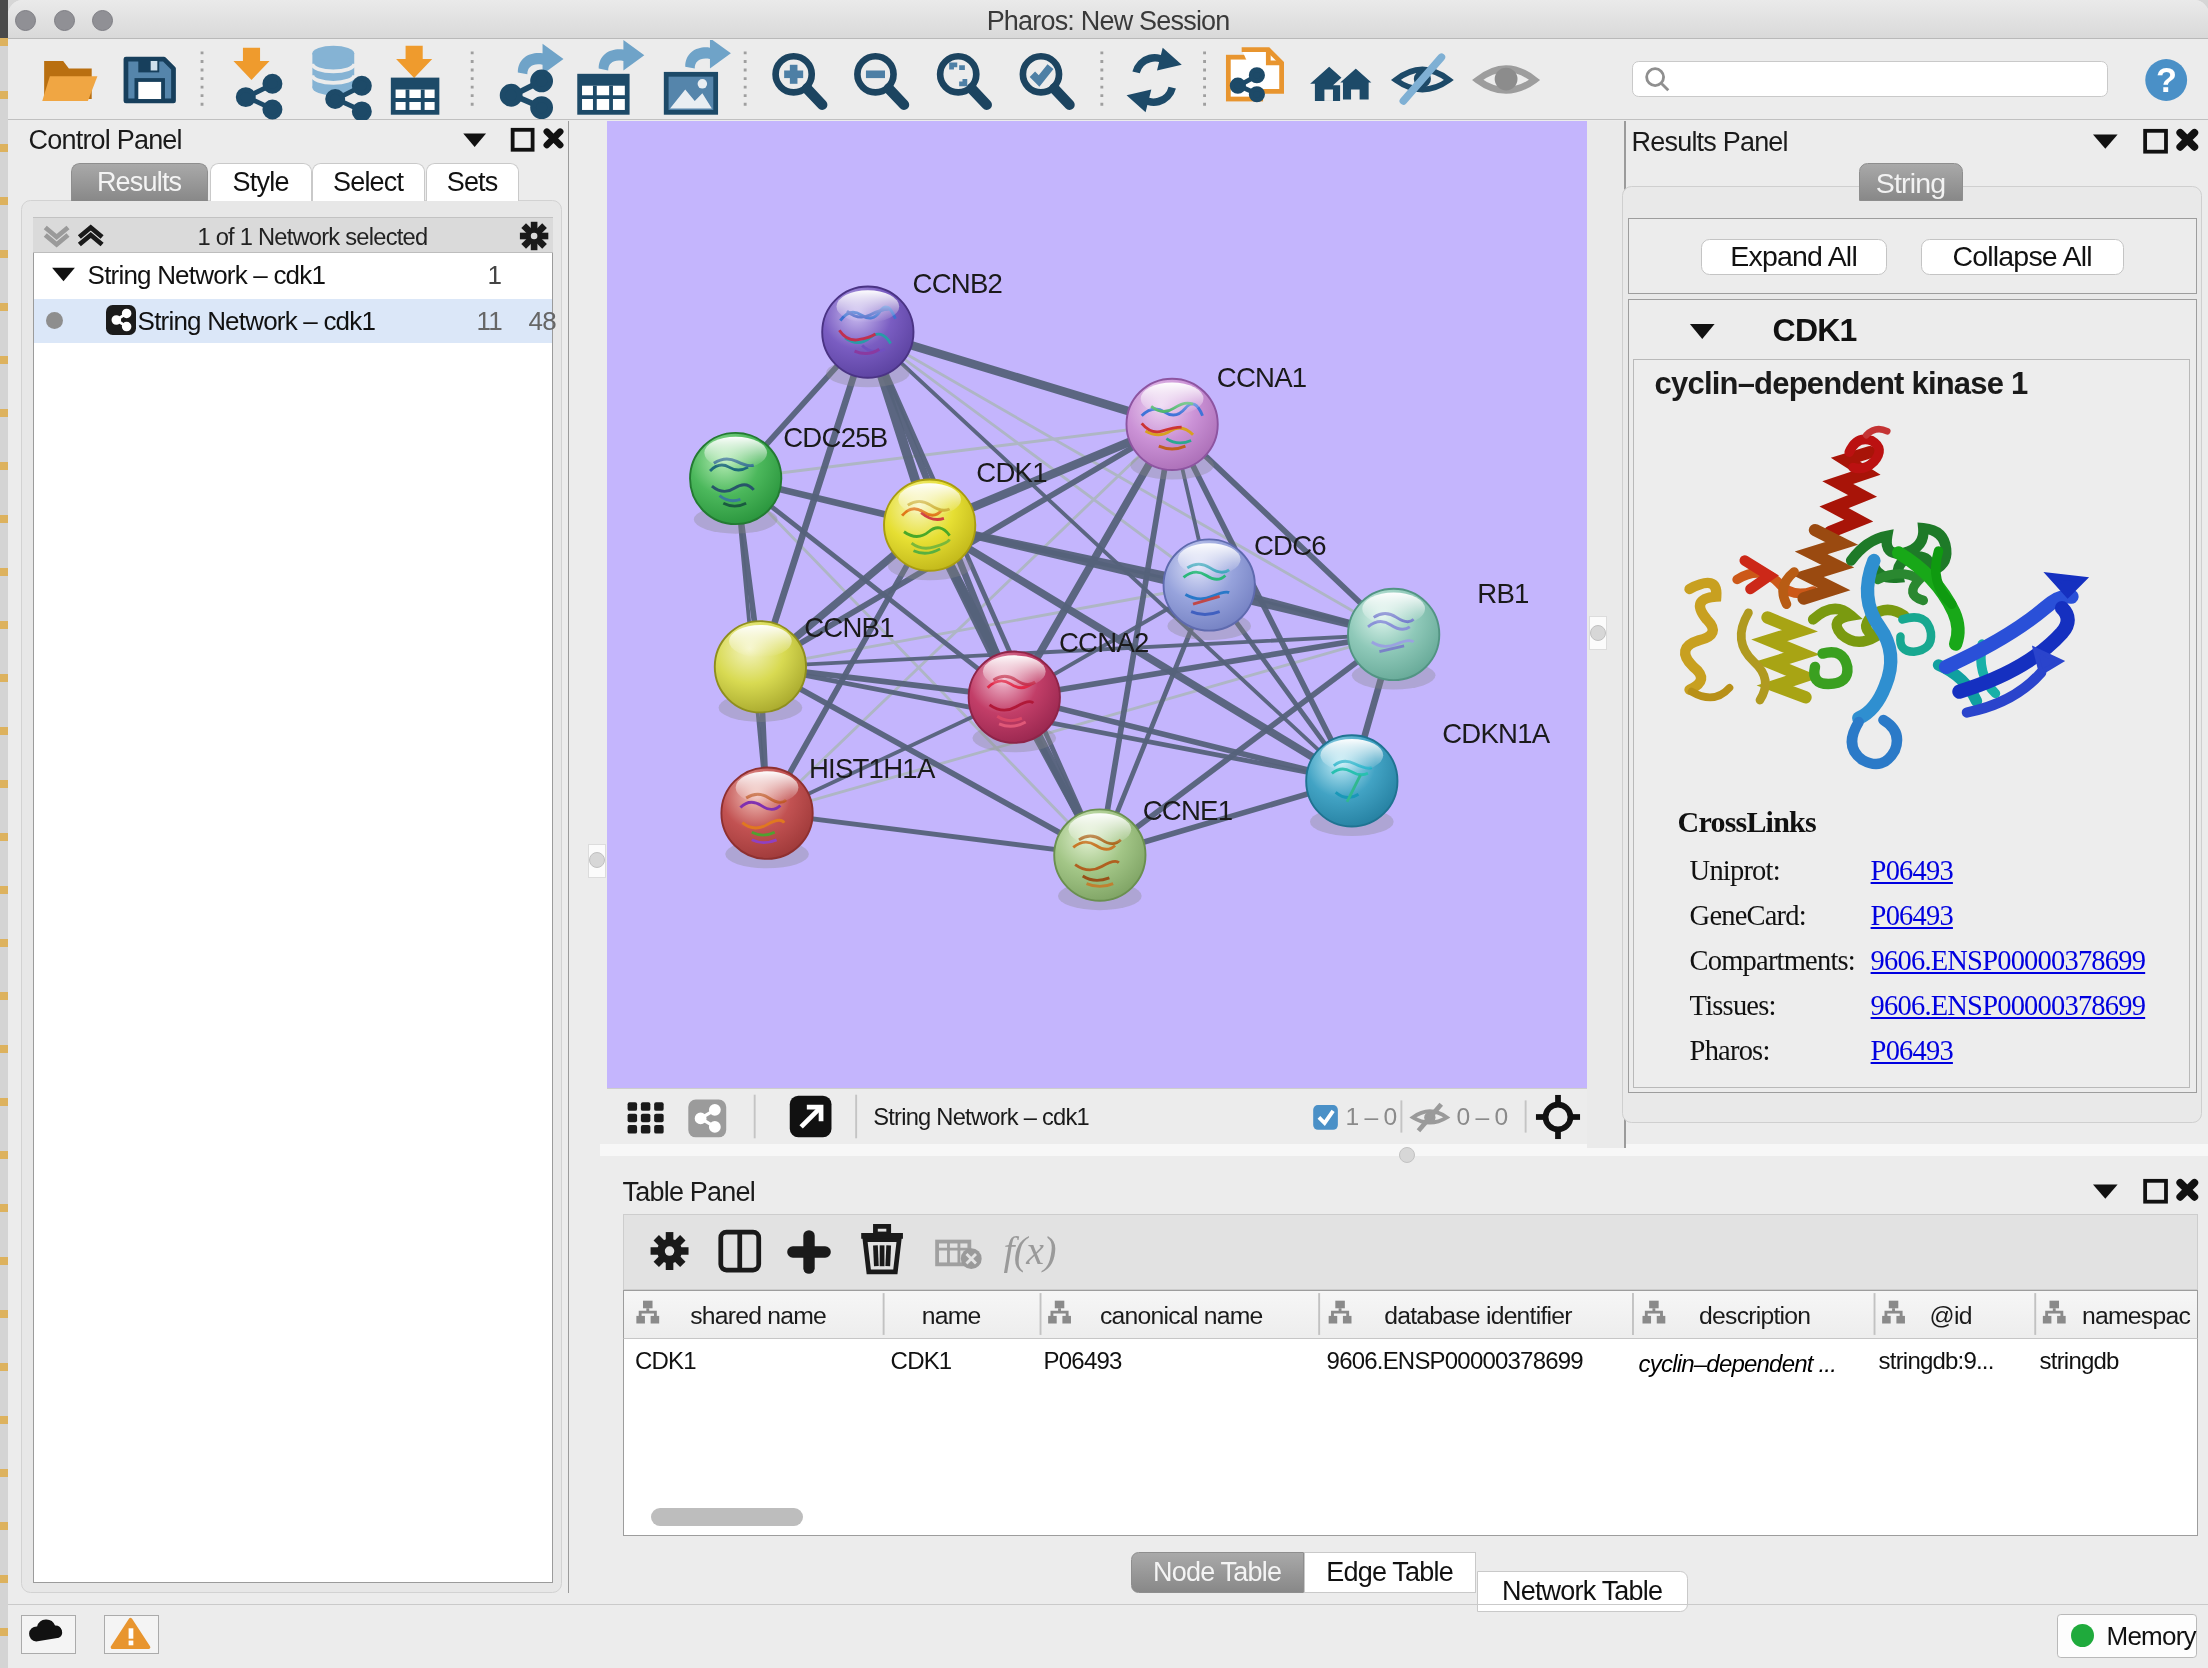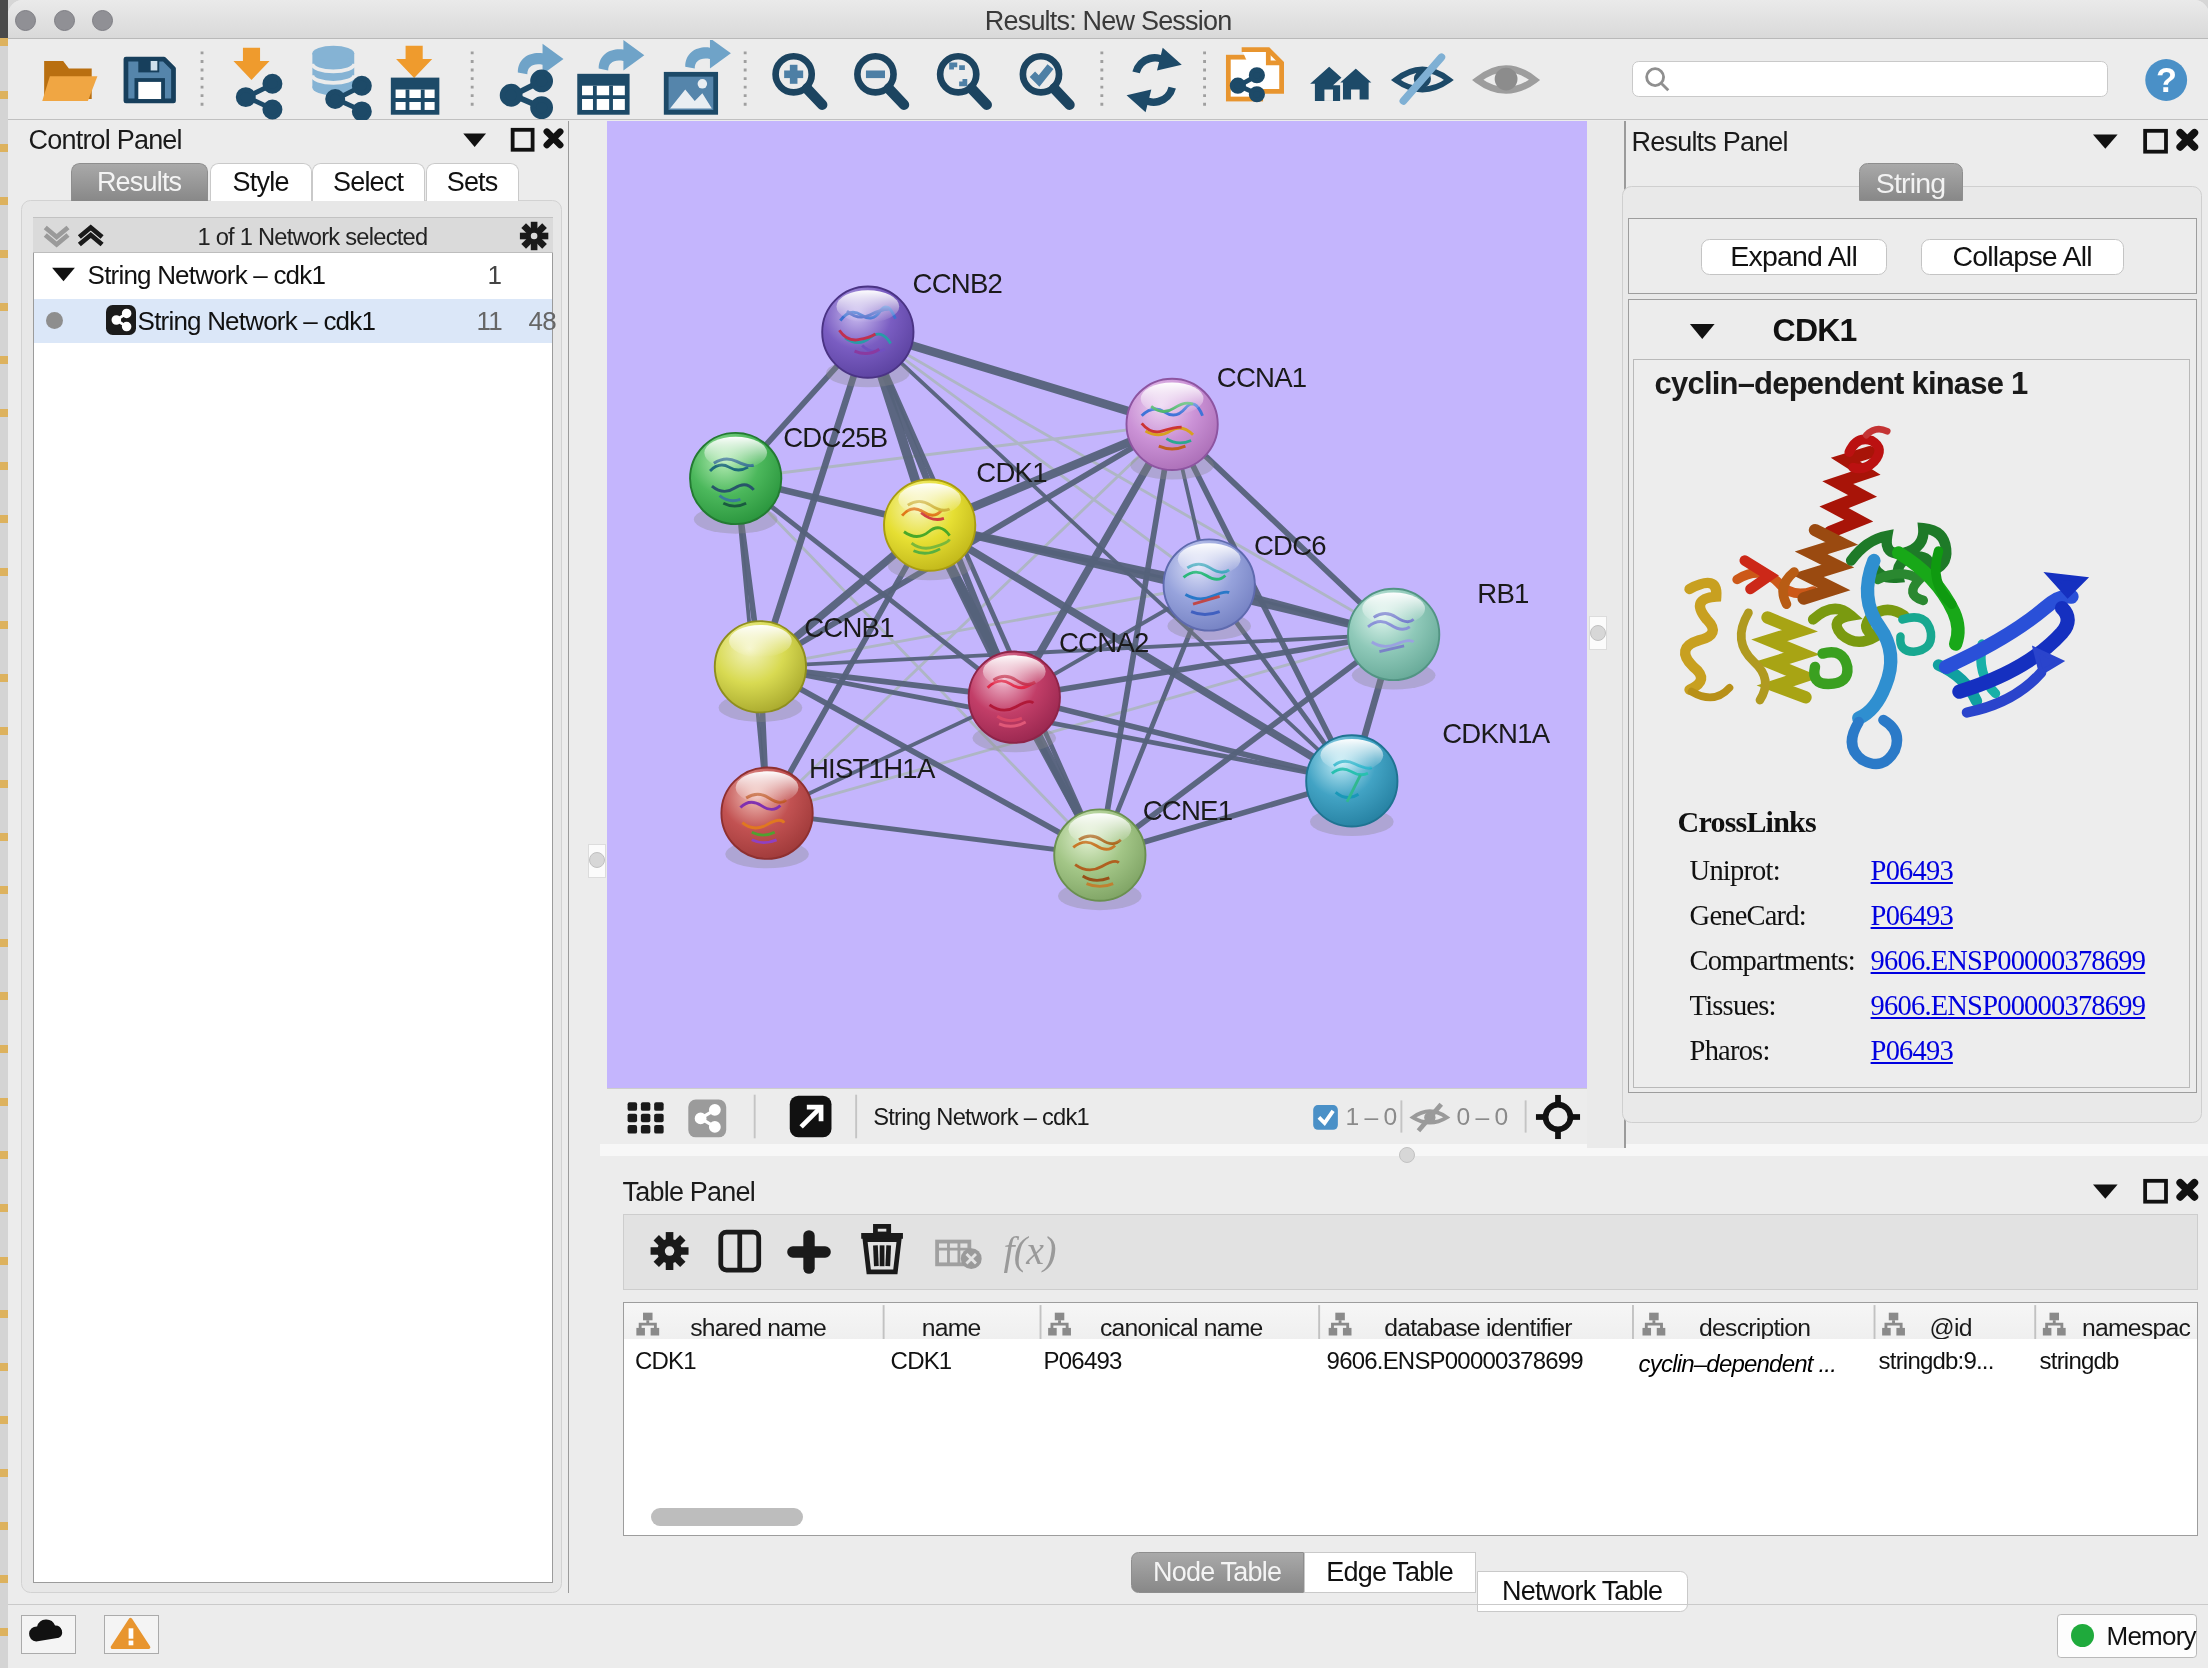--- a/index.html
+++ b/index.html
@@ -42,41 +42,41 @@
   #stringtab { position:absolute; left:1851px; top:163px; width:104px; height:38px;
      background:linear-gradient(#a9a9a9,#888888); border:1px solid #8e8e8e; border-radius:8.6px 8.6px 0 0;
      color:#f2f2f2; font-size:28.5px; text-align:center; line-height:38px;}
   .rbox { position:absolute; background:#ececec; border:1.9px solid #9d9d9d; }
   .btn { position:absolute; background:#fff; border:1.9px solid #c4c4c4; border-radius:8.6px;
      font-size:28.5px; color:#111; text-align:center; }
   
   #tp-toolbar { position:absolute; left:615px; top:1214px; width:1575px; height:76px;
      background:#e2e2e2; border:1px solid #cdcdcd; }
   #tbl-head { position:absolute; left:615px; top:1290px; width:1575px; height:49px;
-     background:linear-gradient(#f6f6f6,#ededed); border:1.9px solid #9d9d9d; border-bottom:1px solid #c6c6c6;margin-top:12px; }
+     background:linear-gradient(#f6f6f6,#ededed); border:1.9px solid #9d9d9d; border-bottom:1px solid #c6c6c6; }
   #tbl-body { position:absolute; left:615px; top:1339px; width:1575px; height:197px; background:#fff;
      border:1.9px solid #9d9d9d; border-top:none; }
   .btab { position:absolute; top:1552px; height:41px; background:#fff; border:1px solid #c9c9c9;
      font-size:27px; color:#111; text-align:center; line-height:39px; }
   #statusline { position:absolute; left:0; top:1604px; width:100%; border-top:1px solid #cacaca; }
   .sbox { position:absolute; top:1615px; width:55px; height:39px; background:#f4f4f4;
       border:1.9px solid #ababab; }
   #membtn { position:absolute; left:2049px; top:1614px; width:140px; height:44px; background:#fdfdfd;
       border:1.9px solid #b9b9b9; border-radius:3.8px; font-size:26px; color:#111; }
 </style>
 </head>
 <body>
 <div id="leftstrip" class="abs" style="left:0;top:0;width:7.6px;height:1668px;background:repeating-linear-gradient(#d4d4d4 0px,#d4d4d4 38px,#ddb25e 38px,#ddb25e 46px,#d4d4d4 46px,#d4d4d4 53px);"></div>
 <div class="abs" style="left:0;top:0;width:7.6px;height:38px;background:#4a4a4a;"></div>
 <div id="win">
   <div id="titlebar">
     <div class="tl" style="left:7.6px;"></div>
     <div class="tl" style="left:46px;"></div>
     <div class="tl" style="left:84px;"></div>
-    <div id="title">Results: New Session</div>
+    <div id="title">Pharos: New Session</div>
   </div>
   <div id="toolbar">
   <svg width="2201" height="80" viewBox="0 0 2314 84">
 
     <g stroke="#9f9f9f" stroke-width="3" stroke-dasharray="3 6">
       <line x1="204" y1="12" x2="204" y2="74"></line>
       <line x1="488" y1="12" x2="488" y2="74"></line>
       <line x1="775" y1="12" x2="775" y2="74"></line>
       <line x1="1150" y1="12" x2="1150" y2="74"></line>
       <line x1="1258" y1="12" x2="1258" y2="74"></line>

